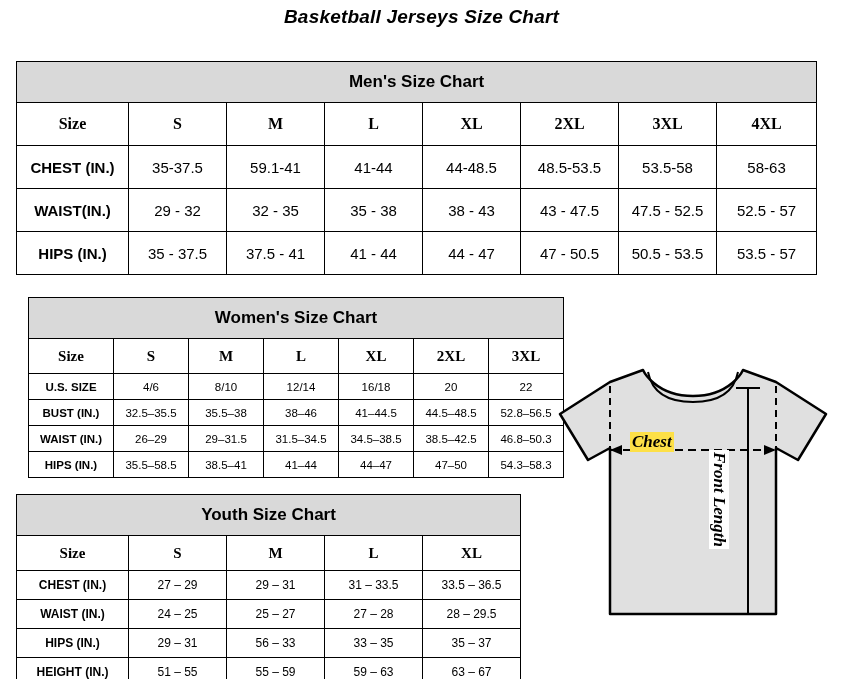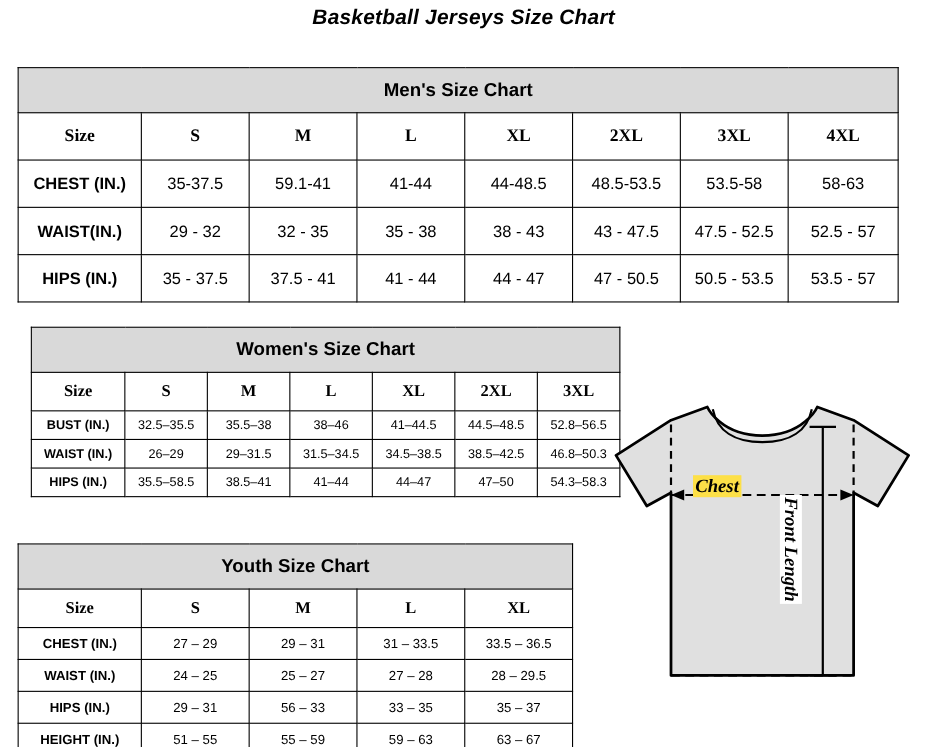--- a/index.html
+++ b/index.html
@@ -200,20 +200,29 @@
     <tr class="hdr-row">
       <td>Size</td>
       <td>S</td>
       <td>M</td>
       <td>L</td>
       <td>XL</td>
       <td>2XL</td>
       <td>3XL</td>
     </tr>
     <tr>
+      <td class="rowlabel">U.S. SIZE</td>
+      <td>4/6</td>
+      <td>8/10</td>
+      <td>12/14</td>
+      <td>16/18</td>
+      <td>20</td>
+      <td>22</td>
+    </tr>
+    <tr>
       <td class="rowlabel">BUST  (IN.)</td>
       <td>32.5–35.5</td>
       <td>35.5–38</td>
       <td>38–46</td>
       <td>41–44.5</td>
       <td>44.5–48.5</td>
       <td>52.8–56.5</td>
     </tr>
     <tr>
       <td class="rowlabel">WAIST  (IN.)</td>

